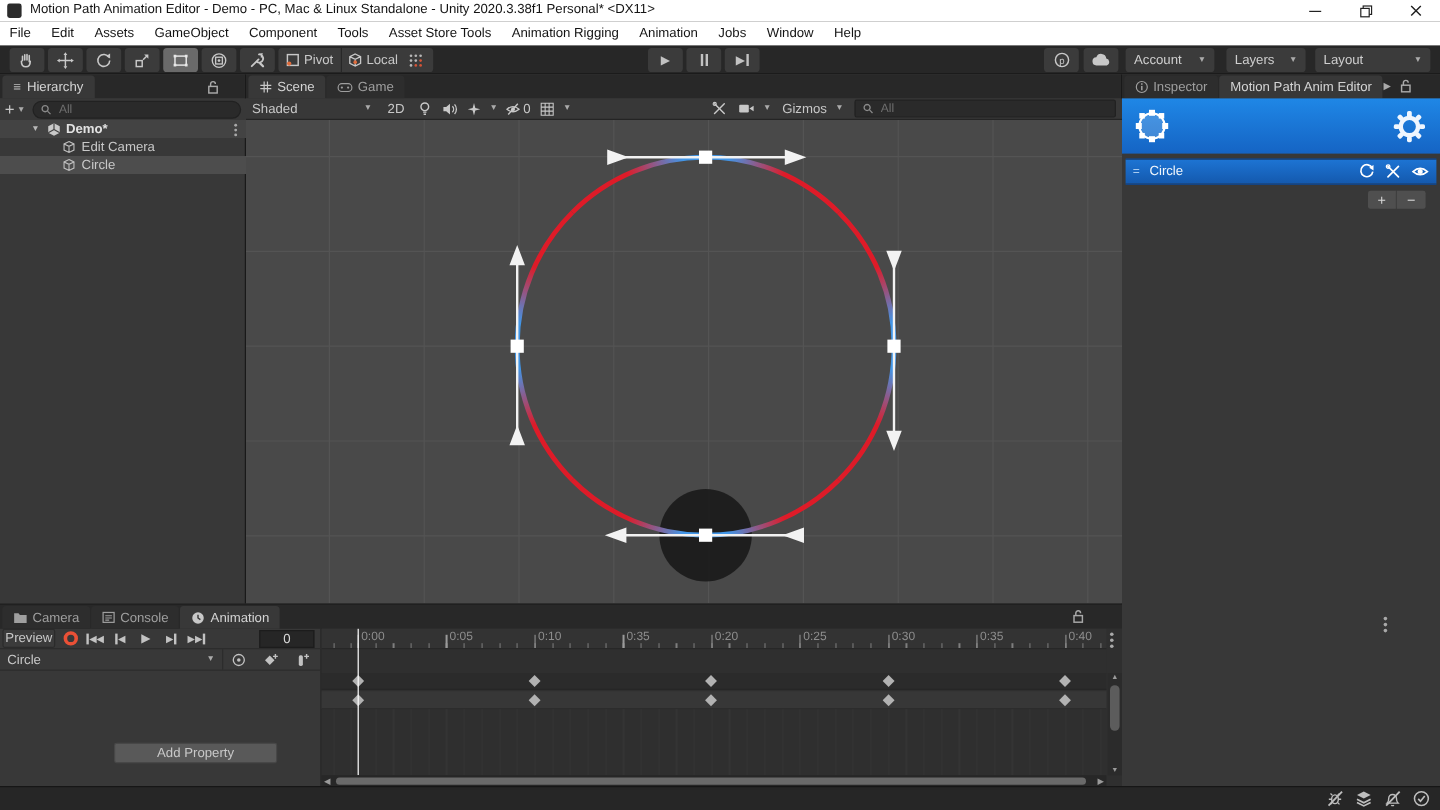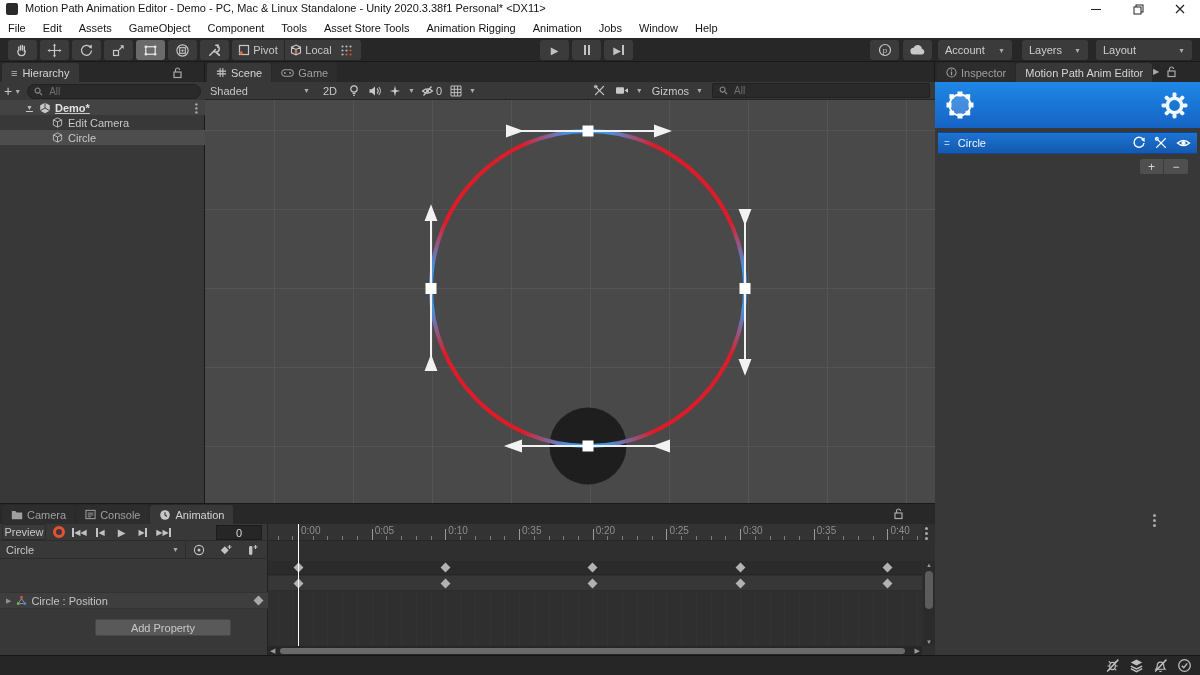--- a/index.html
+++ b/index.html
@@ -234,21 +234,21 @@
     <span class="dar" style="margin:0 6px 0 2px;">▼</span>
     <span class="searchbox" style="flex:1;">
       <svg width="9" height="9" viewBox="0 0 10 10" style="margin-right:4px;flex:none;">
           <circle cx="4" cy="4" r="2.8" fill="none" stroke="#8A8A8A" stroke-width="1.2"></circle>
           <path d="M6.2 6.2 L9 9" stroke="#8A8A8A" stroke-width="1.2"></path>
         </svg>
       <input placeholder="All" style="">
     </span>
   </div>
   <div class="abs" style="left:0;top:38px;width:205px;">
-    <div class="hrow" style="background:#434343;text-decoration:underline;">
+    <div class="hrow" style="background:#434343;">
       <span style="margin-left:26px;font-size:7px;color:#B8B8B8;">▼</span>
       <svg width="12" height="12" viewBox="0 0 12 12" style="margin:0 4px 0 6px;">
           <path d="M6 0.8 L10.8 3.3 V8.7 L6 11.2 L1.2 8.7 V3.3 Z" fill="#C8C8C8"></path>
           <path d="M6 0.8 V6 M1.2 8.7 L6 6 M10.8 8.7 L6 6" stroke="#434343" stroke-width="1"></path>
         </svg>
       <span style="color:#E2E2E2;font-weight:bold;">Demo*</span>
       <span class="kebab" style="margin-left:auto;margin-right:4px;transform:scale(.8);">
           <i></i>
         </span>
     </div>
@@ -611,31 +611,20 @@
             <path d="M10.5 1 V5 M8.5 3 H12.5" stroke="#C2C2C2" stroke-width="1.2"></path>
           </svg>
       </span>
       <span class="flex" style="width:26px;justify-content:center;">
         <svg width="13" height="12" viewBox="0 0 13 12">
             <rect x="4" y="2" width="3.4" height="9" rx="1.4" fill="#C2C2C2"></rect>
             <path d="M10.5 1 V5 M8.5 3 H12.5" stroke="#C2C2C2" stroke-width="1.2"></path>
           </svg>
       </span>
     </div>
-    <div class="abs flex" style="left:0;top:68px;width:268px;height:17px;background:#3E3E3E;border-top:1px solid #333;border-bottom:1px solid #333;padding:0 6px;">
-      <span style="font-size:7px;color:#8E8E8E;margin-right:5px;">▶</span>
-      <svg width="11" height="11" viewBox="0 0 11 11" style="margin-right:4px;">
-          <circle cx="5.5" cy="2.3" r="1.5" fill="#D05050"></circle>
-          <circle cx="2.3" cy="8.6" r="1.5" fill="#74B855"></circle>
-          <circle cx="8.7" cy="8.6" r="1.5" fill="#5588D0"></circle>
-          <path d="M5.5 3.8 L2.8 7.4 M5.5 3.8 L8.2 7.4 M3.8 8.6 H7.2" stroke="#9A9A9A" stroke-width="0.9"></path>
-        </svg>
-      <span style="color:#C4C4C4;">Circle : Position</span>
-      <span style="margin-left:auto;width:7px;height:7px;background:#A8A8A8;transform:rotate(45deg);"></span>
-    </div>
     <span class="abs abtn" style="left:95px;top:95px;width:136px;height:17px;background:#595959;border-color:#474747;">
       <span>Add Property</span>
     </span>
     <div class="abs flex" style="left:0;top:133px;width:268px;height:19px;background:#343434;border-top:1px solid #2A2A2A;justify-content:flex-end;padding-right:8px;gap:3px;">
       <span class="mode-tab" style="background:#555555;color:#E2E2E2;">
           <span>Dopesheet</span>
         </span>
       <span class="mode-tab" style="background:#3E3E3E;color:#BDBDBD;">
           <span>Curves</span>
         </span>

